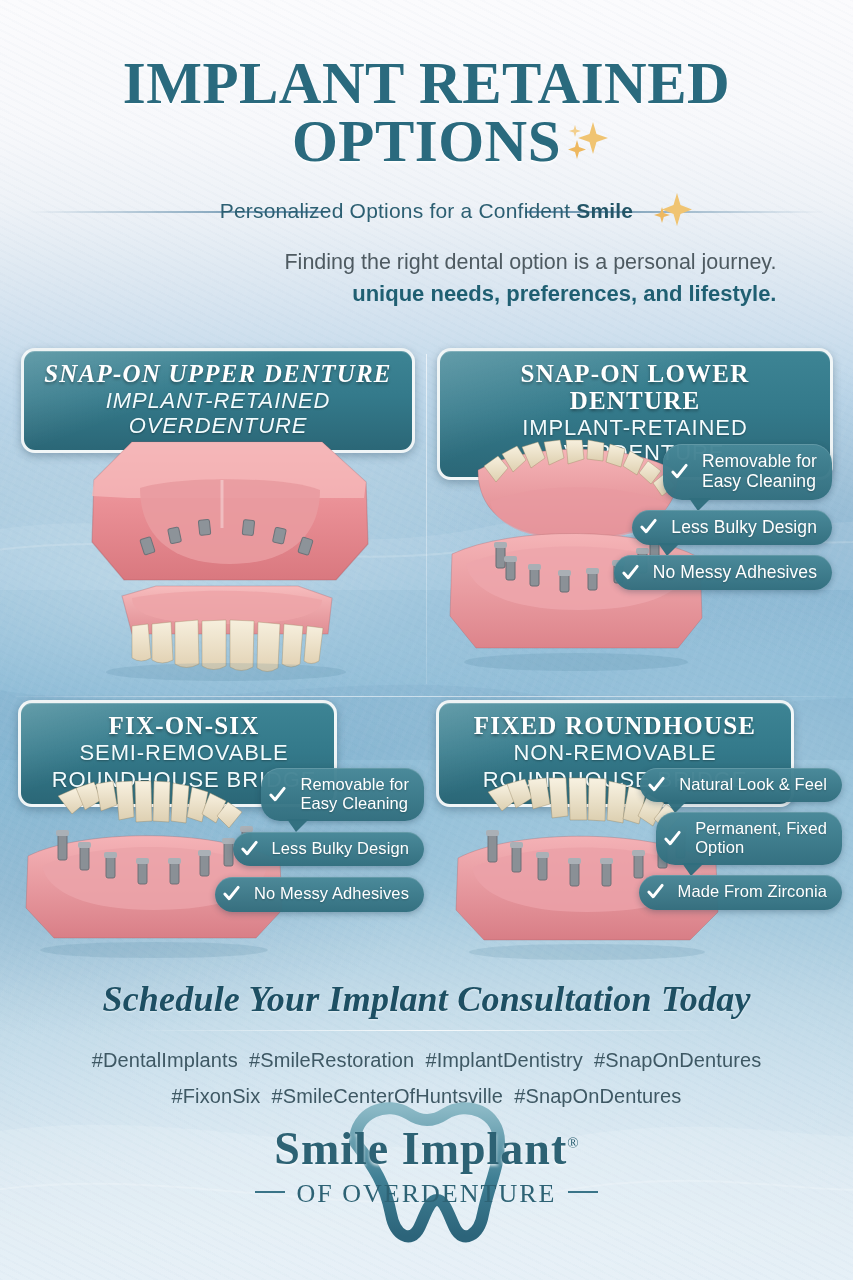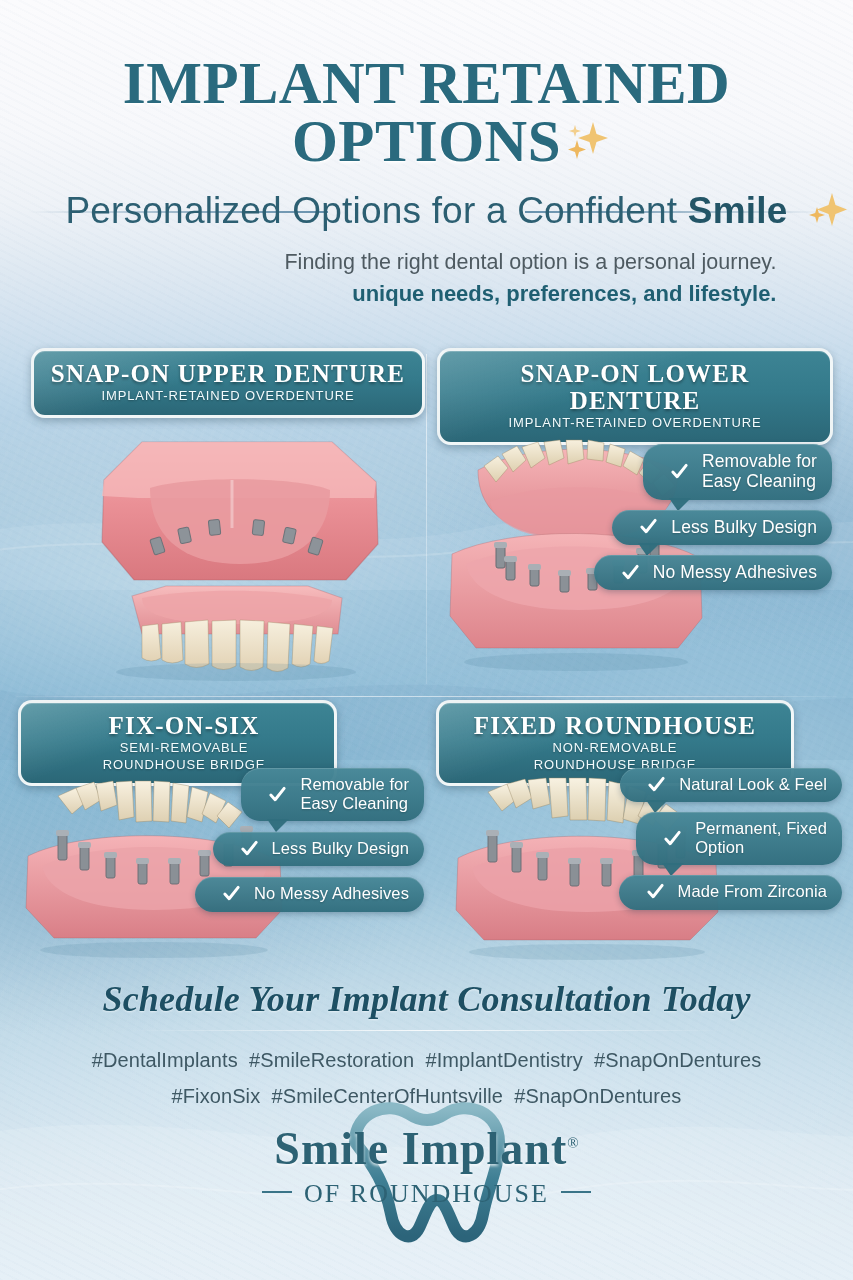--- a/index.html
+++ b/index.html
@@ -98,21 +98,21 @@
   }
   .rule-line.left { left: 28px; }
   .rule-line.right {
     right: 28px;
     background: linear-gradient(270deg, rgba(120,160,185,0) 0%, rgba(90,135,165,0.75) 70%, rgba(90,135,165,0.9) 100%);
   }
   .subtitle {
     position: relative;
     display: inline-block;
     padding: 0 16px;
-    font-size: 37px;
+    font-size: 21px;
     color: #2c5f72;
     letter-spacing: .2px;
     line-height: 44px;
   }
   .subtitle b { font-weight: 700; color: #235567; }
   .spark-s { position: absolute; right: -46px; top: 0px; width: 48px; height: 46px; }
 
   .intro {
     margin: 14px auto 0;
     width: 700px;
@@ -141,21 +141,21 @@
   .divider-h {
     position: absolute;
     left: 16px;
     right: 16px;
     top: 348px;
     height: 1px;
     background: linear-gradient(90deg, rgba(255,255,255,0.05), rgba(255,255,255,0.55) 30%, rgba(255,255,255,0.55) 70%, rgba(255,255,255,0.05));
   }
 
   .cell { position: absolute; }
-  .cell.tl { left: 26px;  top: 0;    width: 404px; height: 344px; }
+  .cell.tl { left: 16px;  top: 0;    width: 404px; height: 344px; font-style: italic; }
   .cell.tr { left: 432px; top: 0;    width: 406px; height: 344px; }
   .cell.bl { left: 10px;  top: 352px; width: 410px; height: 276px; }
   .cell.br { left: 432px; top: 352px; width: 410px; height: 276px; }
 
   
   .plaque {
     position: relative;
     margin: 0 auto;
     border-radius: 14px;
     padding: 9px 16px 11px;
@@ -170,21 +170,21 @@
   .plaque .pt {
     font-family: "Liberation Serif", serif;
     font-weight: 700;
     font-size: 25px;
     letter-spacing: 1.2px;
     line-height: 1.08;
     text-shadow: 0 2px 3px rgba(0,0,0,0.35);
   }
   .plaque .ps {
     margin-top: 2px;
-    font-size: 13px;
+    font-size: 22px;
     letter-spacing: .9px;
     line-height: 1.13;
     color: #f2fbfd;
     font-weight: 400;
     text-shadow: 0 1px 2px rgba(0,0,0,0.30);
   }
   .plaque.w1 { width: 356px; }
   .plaque.w2 { width: 358px; }
   .plaque.w3 { width: 268px; margin-left: 8px; padding-left: 29px; }
   .plaque.w4 { width: 320px; margin-left: 4px; }
@@ -201,21 +201,21 @@
   .pills.tr  { right: 6px;  top: 96px;  align-items: flex-end; gap: 10px; }
   .pills.bl  { right: -4px; top: 68px;  align-items: flex-end; gap: 11px; }
   .pills.br  { right: 0px;  top: 68px;  align-items: flex-end; gap: 10px; }
 
   .pill {
     position: relative;
     display: flex;
     align-items: center;
     gap: 13px;
     border-radius: 19px;
-    padding: 7px 15px 8px 27px;
+    padding: 7px 15px 8px 7px;
     color: #ffffff;
     background: linear-gradient(180deg, rgba(72,136,152,0.97), rgba(49,110,126,0.97));
     box-shadow: 0 2px 6px rgba(18,48,66,0.30), inset 0 1px 0 rgba(255,255,255,0.14);
   }
   .pill .chk {
     flex: 0 0 auto;
     width: 19px; height: 19px;
     display: block;
   }
   .pill .ptxt {
@@ -715,17 +715,17 @@
         </defs>
         <path d="M78 46 C78 16 110 4 132 18 C144 26 156 26 168 18 C190 4 222 16 222 46
                  C222 72 212 88 206 118 C202 140 186 148 178 132 C172 120 168 104 160 104
                  C152 104 148 120 142 132 C134 148 118 140 114 118 C108 88 98 72 78 46 Z" fill="none" stroke="url(#tg)" stroke-width="12" stroke-linecap="round" stroke-linejoin="round"></path>
       </svg>
     </div>
     <div class="logo-text">
       <span>Smile Implant</span><span class="reg">®</span>
     </div>
     <div class="logo-sub">
-      <span class="dash"></span><span>OF ROUNDHOUSE</span><span class="dash"></span>
+      <span class="dash"></span><span>OF OVERDENTURE</span><span class="dash"></span>
     </div>
   </div>
 
 </div>
 
 </body></html>

